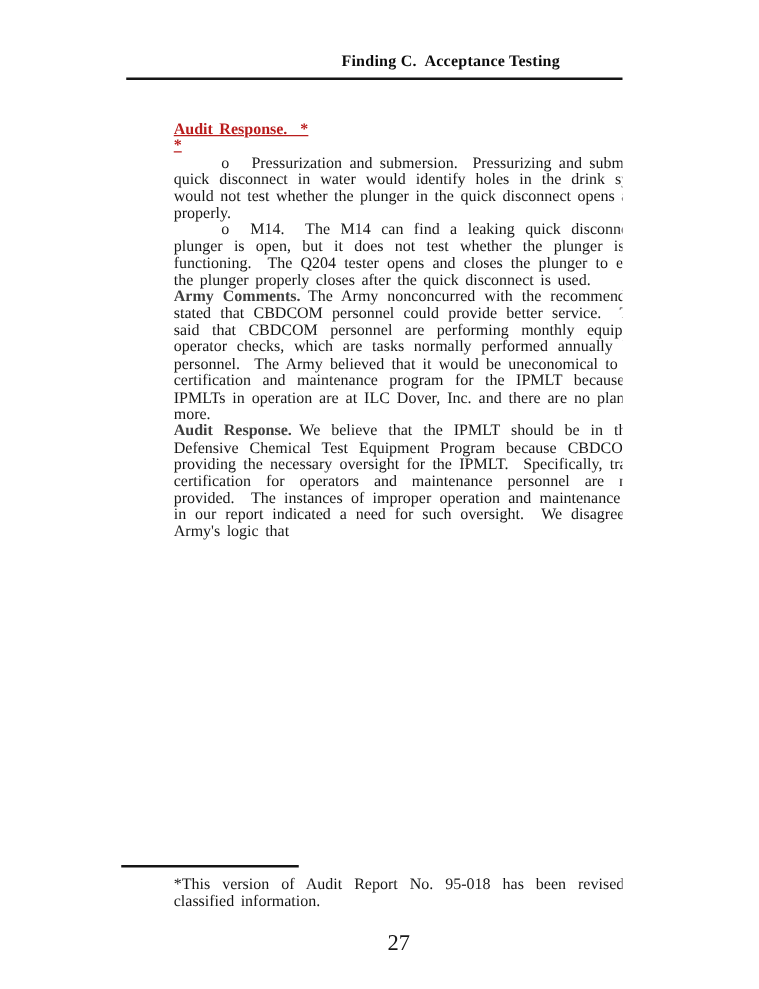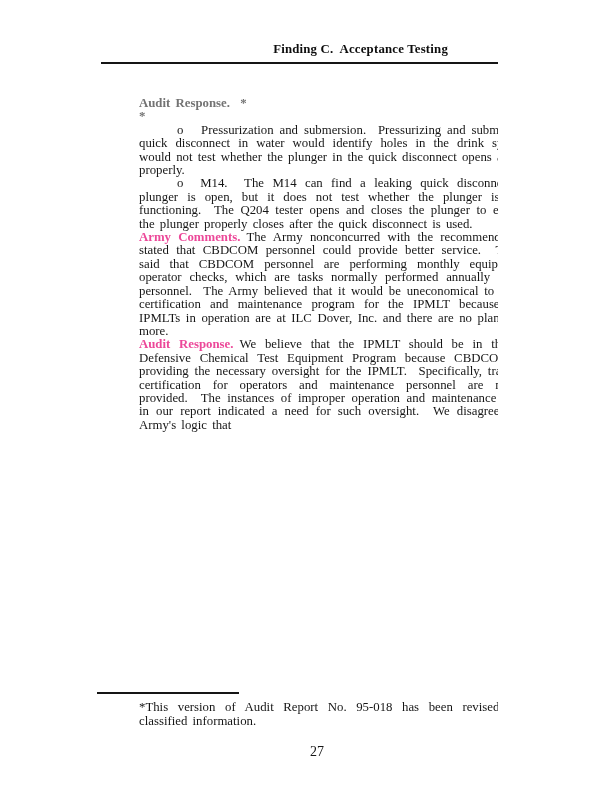--- a/index.html
+++ b/index.html
@@ -38,22 +38,22 @@
     width: 413px;
     font-size: 12.8px;
     line-height: 13.4px;
   }
   .body-col p {
     margin: 0;
     text-align: justify;
     word-spacing: 2px;
   }
   .body-col p.nojust { text-align: left; }
-  .b { font-weight: 700; color: #737373; }
-  .runin { font-weight: 700; color: #ec4899; margin-right: 6px; }
+  .b { font-weight: 700; color: #b91c1c; text-decoration: underline; }
+  .runin { font-weight: 700; color: #404040; margin-right: 6px; }
   .indent-bullet { text-indent: 38px; }
   .indent-num { text-indent: 46px; }
   .mt7  { margin-top: 7px; }
   .mt8  { margin-top: 8px; }
   .mt10 { margin-top: 10px; }
   .mt11 { margin-top: 11px; }
   .mt12 { margin-top: 12px; }
   .mt13 { margin-top: 13px; }
   .foot-rule {
     position: absolute;
@@ -70,21 +70,21 @@
     width: 413px;
     font-size: 12.8px;
     line-height: 13.5px;
     text-align: justify;
     word-spacing: 2px;
   }
   .page-num {
     position: absolute;
     top: 744px;
     left: 310px;
-    font-size: 14px;
+    font-size: 18px;
     color: #161616;
   }
 </style>
 </head>
 <body>
 
 <div class="page">
 
   <div class="running-head">Finding C.&nbsp; Acceptance Testing</div>
 

